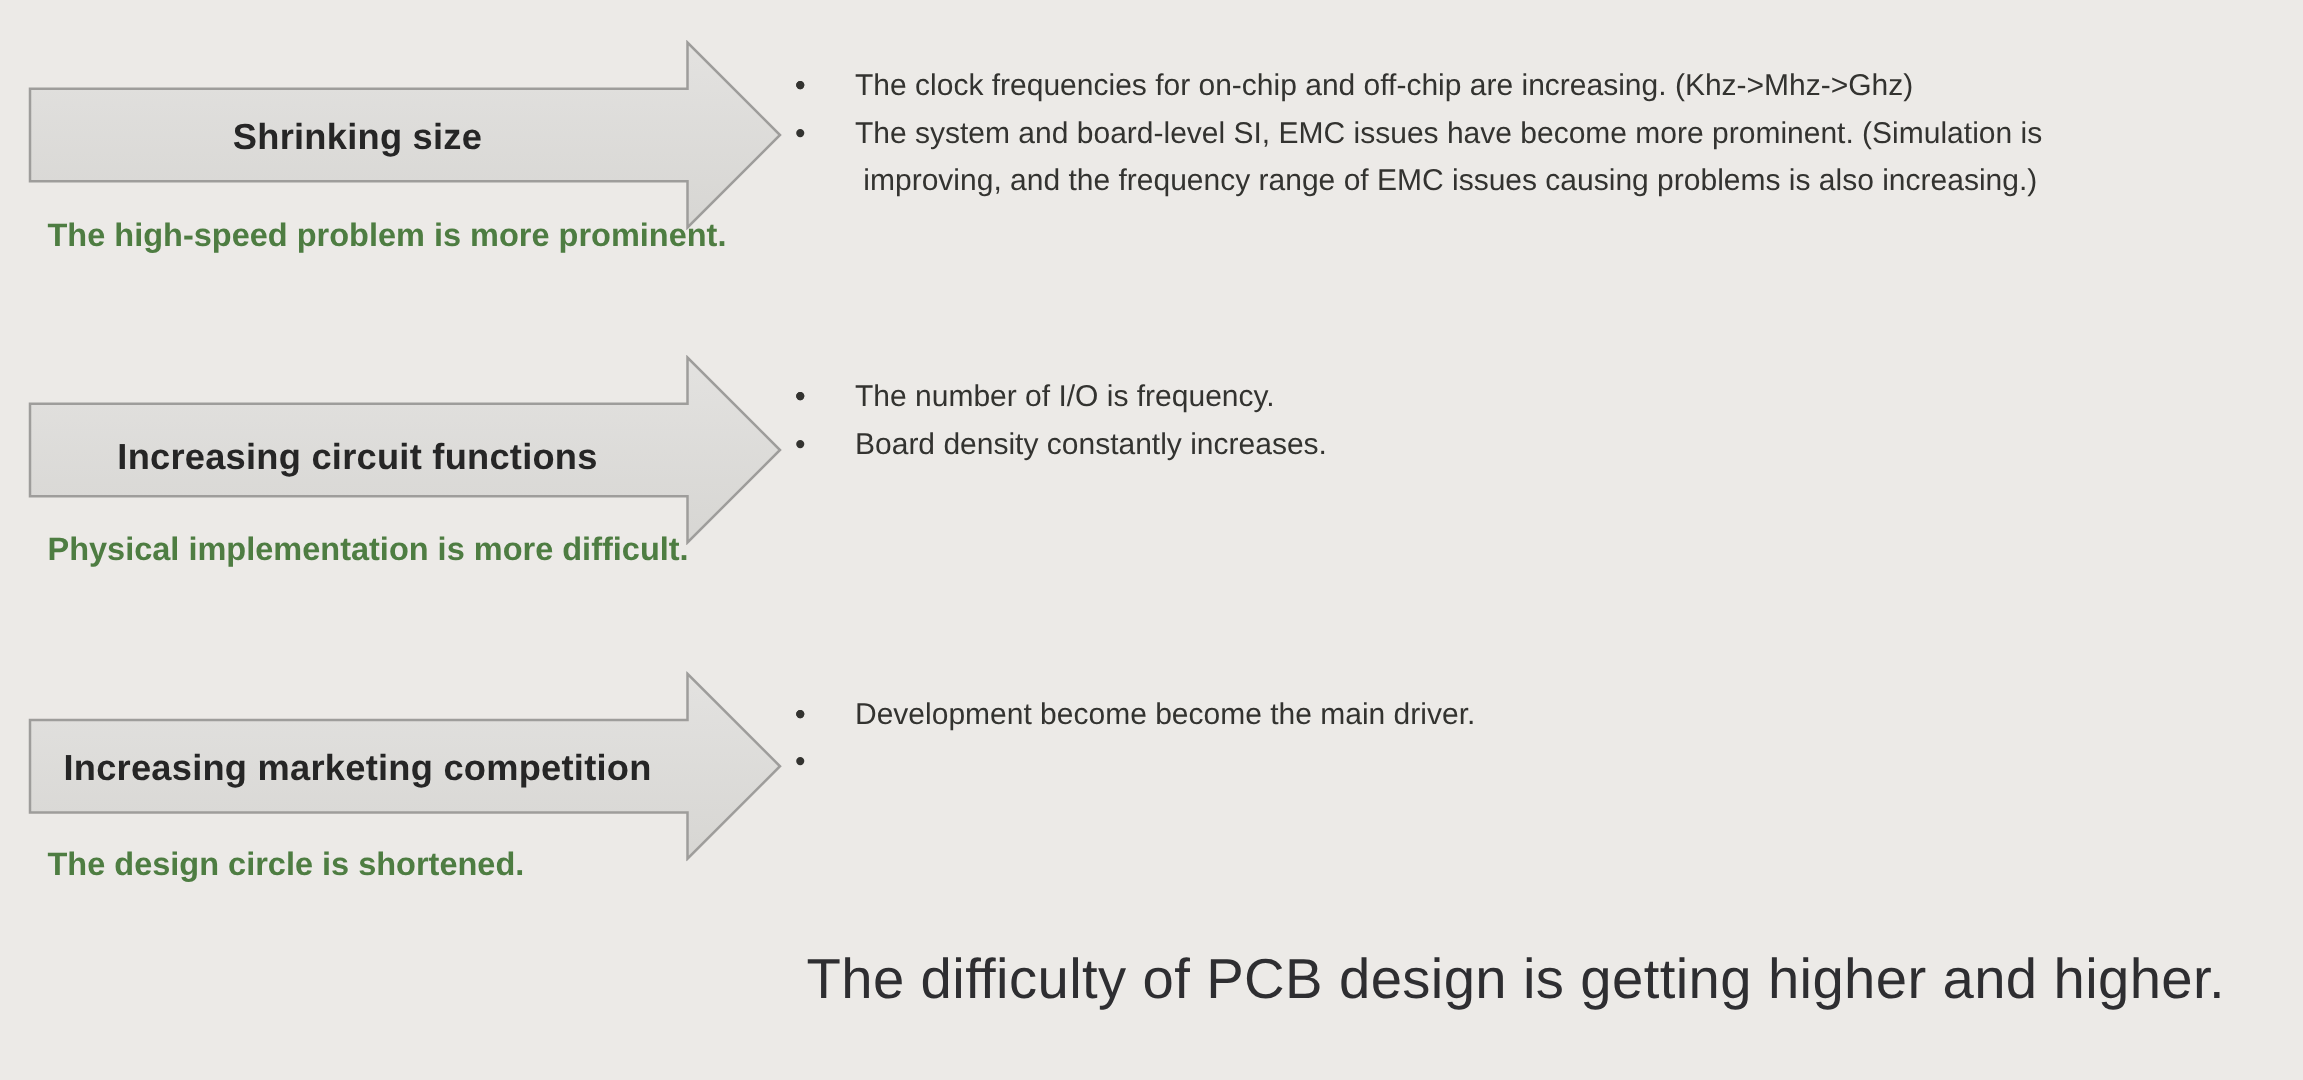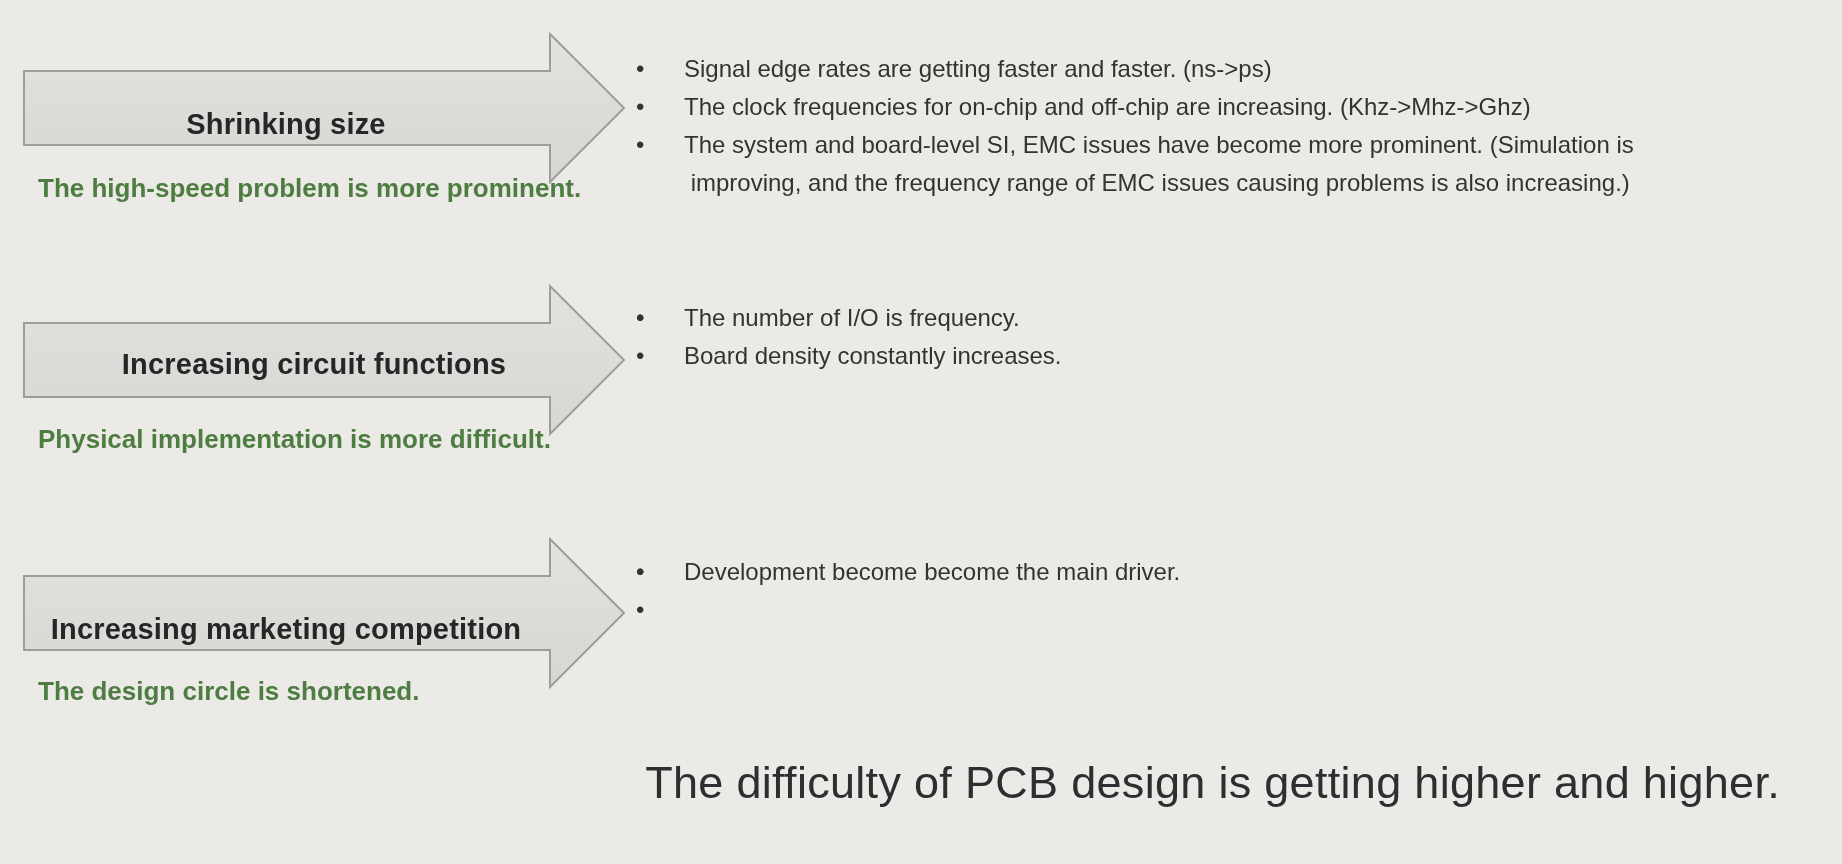--- a/index.html
+++ b/index.html
@@ -27,21 +27,20 @@
     width: 524px;
     height: 76px;
     display: flex;
     align-items: center;
     justify-content: center;
     font-size: 29px;
     font-weight: 700;
     color: #262626;
     letter-spacing: 0.2px;
     white-space: nowrap;
-    margin-top: 14px;
   }
   .caption {
     position: absolute;
     left: 38px;
     font-size: 26px;
     font-weight: 700;
     color: #4E7D42;
     white-space: nowrap;
   }
   ul.bullets {
@@ -81,21 +80,21 @@
     letter-spacing: 0.3px;
     white-space: nowrap;
   }
   
   #arrow-svg-1 { top: 32px; }
   #arrow-label-1 { top: 72px; }
   #caption-1 { top: 173px; }
   #bullets-1 { top: 50px; }
 
   #arrow-svg-2 { top: 284px; }
-  #arrow-label-2 { top: 312px; padding-left: 28px; }
+  #arrow-label-2 { top: 328px; }
   #caption-2 { top: 424px; }
   #bullets-2 { top: 299px; }
 
   #arrow-svg-3 { top: 537px; }
   #arrow-label-3 { top: 577px; }
   #caption-3 { top: 676px; }
   #bullets-3 { top: 553px; }
 </style>
 </head>
 <body>
@@ -112,21 +111,20 @@
   </svg>
 
   <svg id="arrow-svg-1" class="arrow" viewBox="0 0 604 152" preserveAspectRatio="none">
     <polygon points="2,39 528,39 528,2 602,76 528,150 528,113 2,113" fill="url(#arrowGrad)" stroke="#9E9D9B" stroke-width="2" stroke-linejoin="miter"></polygon>
   </svg>
   <div id="arrow-label-1" class="arrow-label">Shrinking size</div>
   <div id="caption-1" class="caption">The high-speed problem is more prominent.</div>
   <ul id="bullets-1" class="bullets">
     <li>
       <span class="dot">•</span>
-      <span class="li-text">Signal edge rates are getting faster and faster. (ns-&gt;ps)</span>
     </li>
     <li>
       <span class="dot">•</span>
       <span class="li-text">The clock frequencies for on-chip and off-chip are increasing. (Khz-&gt;Mhz-&gt;Ghz)</span>
     </li>
     <li>
       <span class="dot">•</span>
       <span class="li-text">The system and board-level SI, EMC issues have become more prominent. (Simulation is
  improving, and the frequency range of EMC issues causing problems is also increasing.)</span>
     </li>

